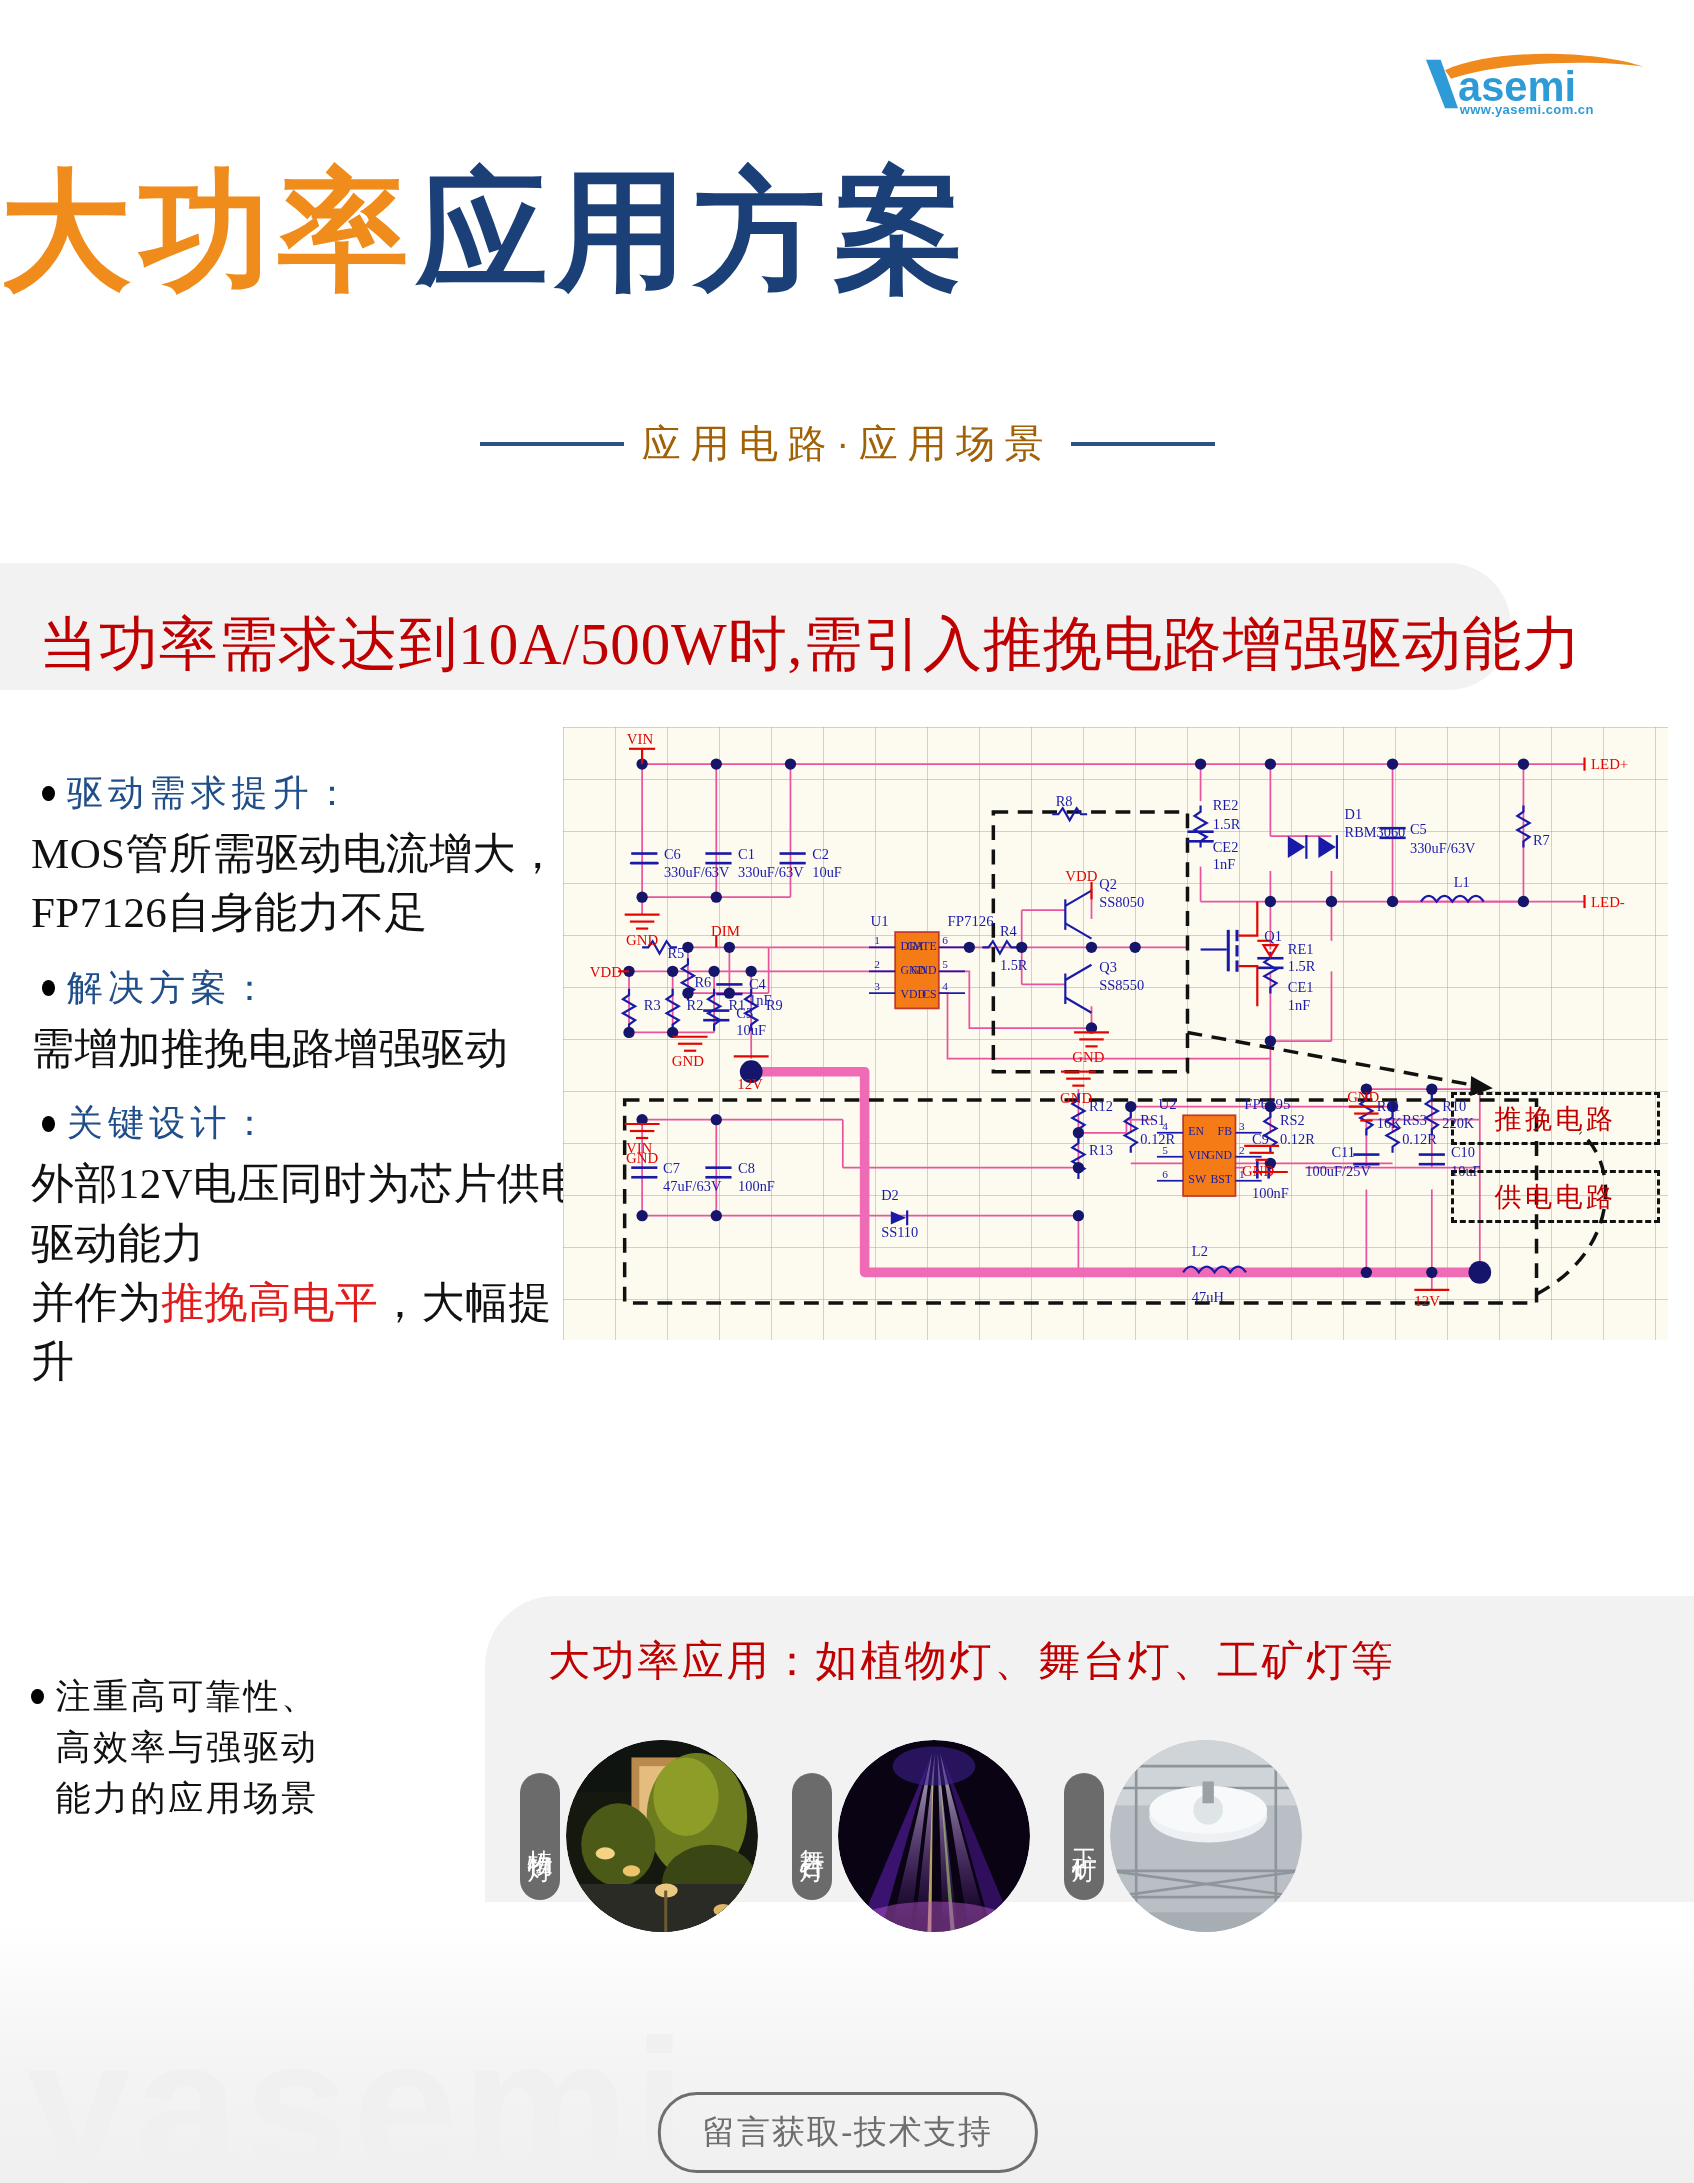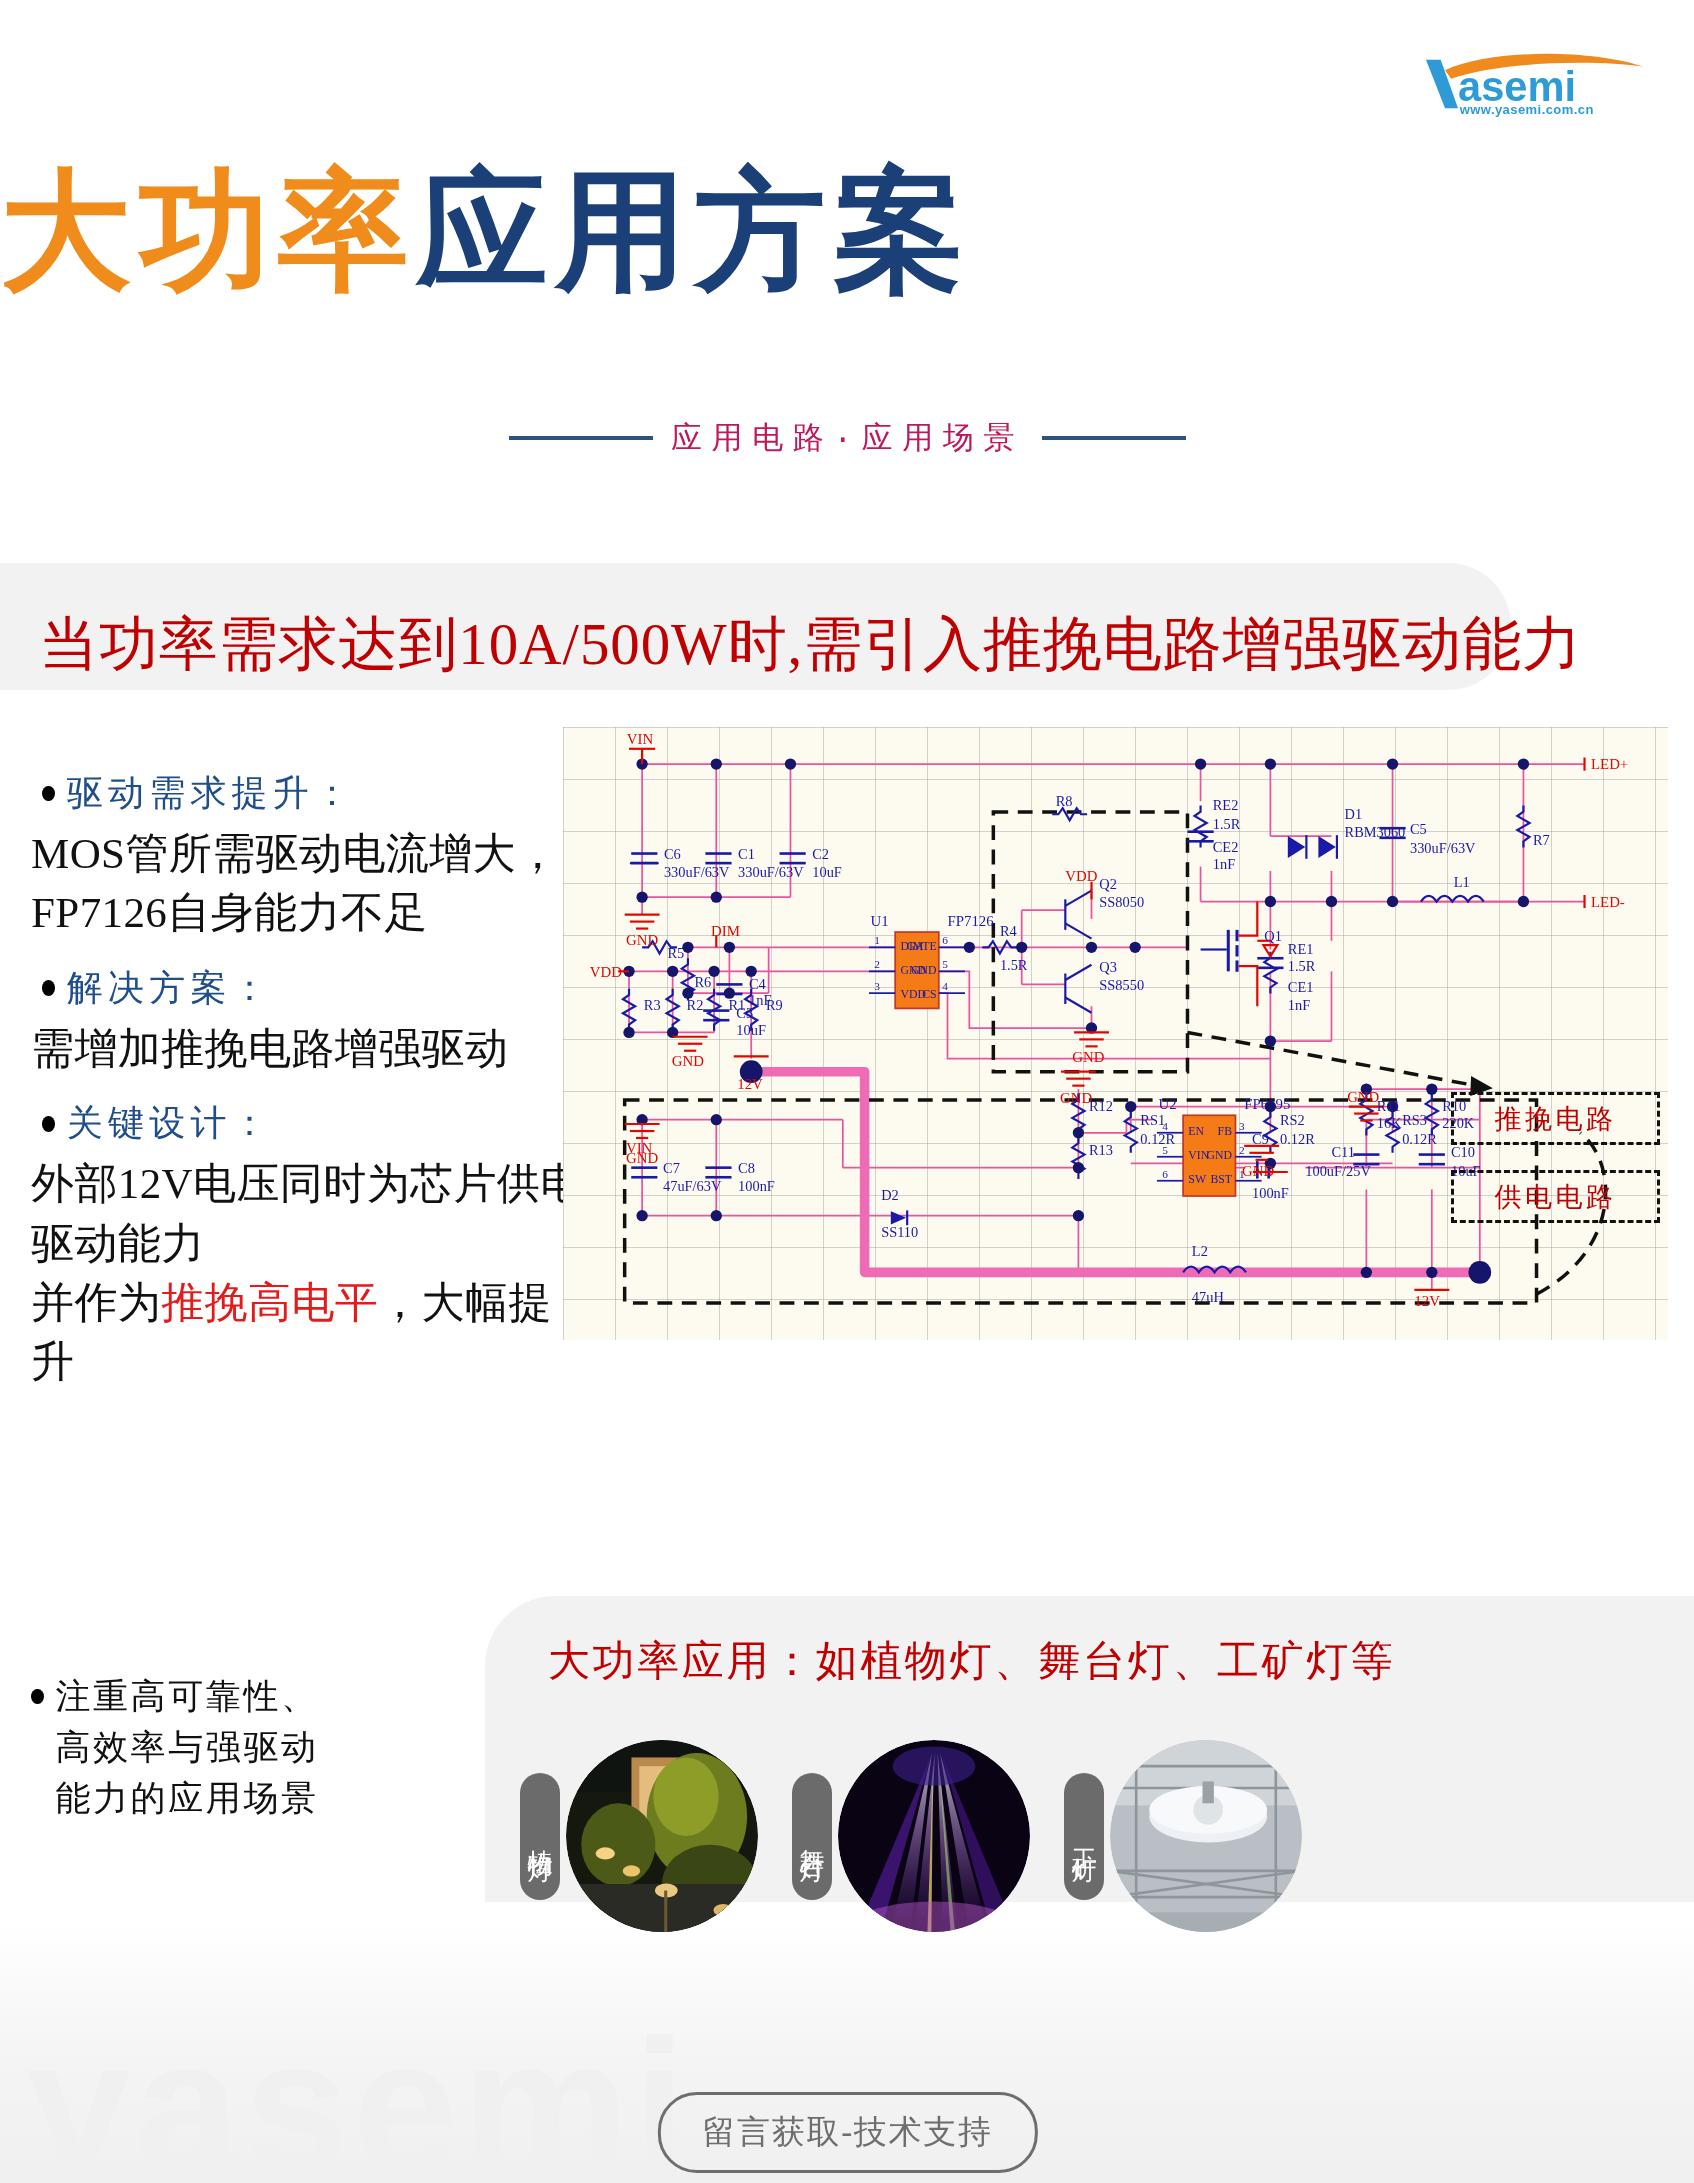--- a/index.html
+++ b/index.html
@@ -38,22 +38,22 @@
     white-space:nowrap;
   }
   .title .t-orange{color:#ef8c1c;}
   .title .t-blue{color:#1b3f77;}
   .subwrap{
     position:absolute;left:0;top:417px;width:1695px;
     display:flex;align-items:center;justify-content:center;gap:18.3px;
   }
   .subline{width:144px;height:4.8px;background:#2c5282;}
   .subtitle{
-    font-family:Liberation Mono, monospace;
-    font-size:31px;color:#be185d;letter-spacing:9.6px;white-space:nowrap;
+    font-family:Liberation Sans, sans-serif;
+    font-size:39px;color:#a16207;letter-spacing:9.6px;white-space:nowrap;
   }
   
   .banner{
     position:absolute;left:39px;top:605px;
     font-size:59px;color:#c00000;letter-spacing:0.9px;white-space:nowrap;
     font-family:"Liberation Serif",serif;
   }
   
   .leftcol{position:absolute;left:31px;top:769px;width:563px;}
   .blk{margin-bottom:21px;}

